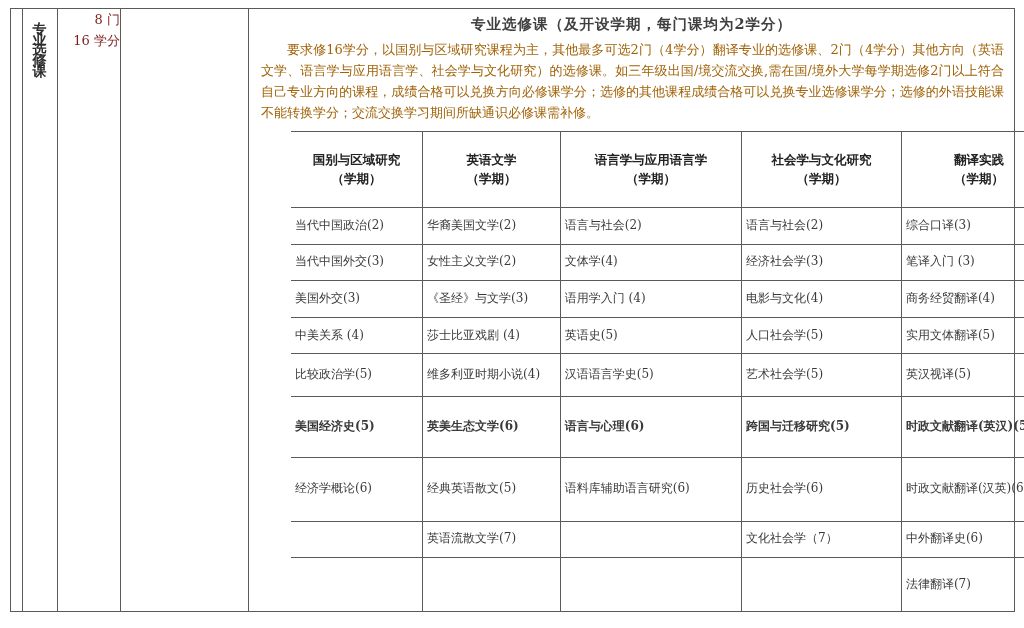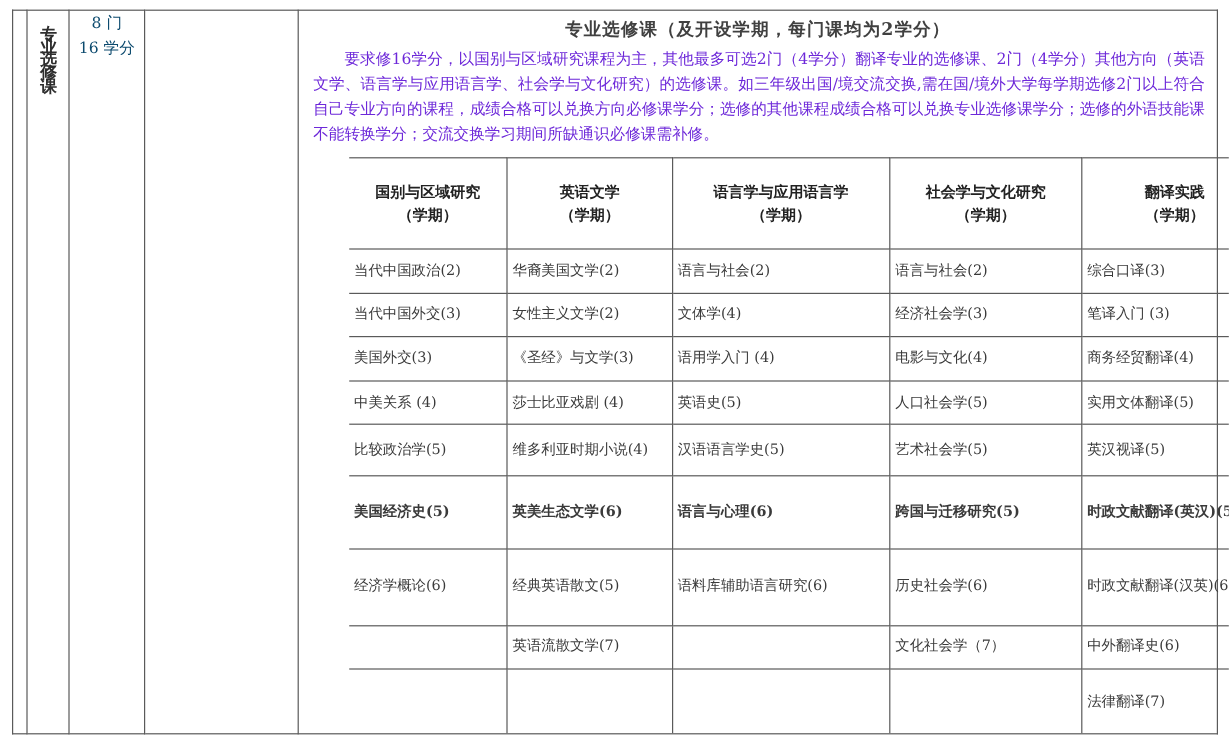--- a/index.html
+++ b/index.html
@@ -9,27 +9,27 @@
 
   table.outer { position:absolute; left:10px; top:8px; width:1005px; height:602px;
     border-collapse:collapse; table-layout:fixed; }
   table.outer > tbody > tr > td { border:1px solid #5a5a5a; vertical-align:top; padding:0; }
 
   td.vlabel-cell { vertical-align:middle; text-align:center; }
   .vlabel { writing-mode:vertical-lr; text-orientation:upright; letter-spacing:11px;
     font-weight:bold; font-size:14px; color:#2e2e2e; margin:0 auto; }
 
   td.count-cell { vertical-align:middle; text-align:center; }
-  .count-line { font-size:13px; line-height:21px; color:#0c4a6e; }
+  .count-line { font-size:13px; line-height:21px; color:#7f1d1d;text-align:right; }
 
   .main-cell { vertical-align:top; }
   .block-title { height:26px; padding-top:6px; text-align:center; font-weight:bold;
     font-size:14.5px; color:#404040; letter-spacing:1px; }
   .block-desc { height:96px; padding:4px 10px 0 12px; font-size:13px; line-height:1.62;
-    text-align:justify; text-indent:2em; color:#6d28d9; }
+    text-align:justify; text-indent:2em; color:#a16207; }
 
   table.grid { width:100%; height:480px; border-collapse:collapse; table-layout:fixed;margin-left:42px; }
   table.grid th, table.grid td { border:1px solid #5a5a5a; font-size:12px;
     padding:2px 4px; vertical-align:middle; color:#3a3a3a; white-space:pre-line;
     overflow:hidden; }
   table.grid th { font-weight:bold; text-align:center; color:#222; font-size:12.5px;
     line-height:1.5; }
   table.grid td { text-align:left; line-height:1.32; }
   table.grid tr > *:first-child { border-left:none; }
   table.grid tr > *:last-child  { border-right:none; }

